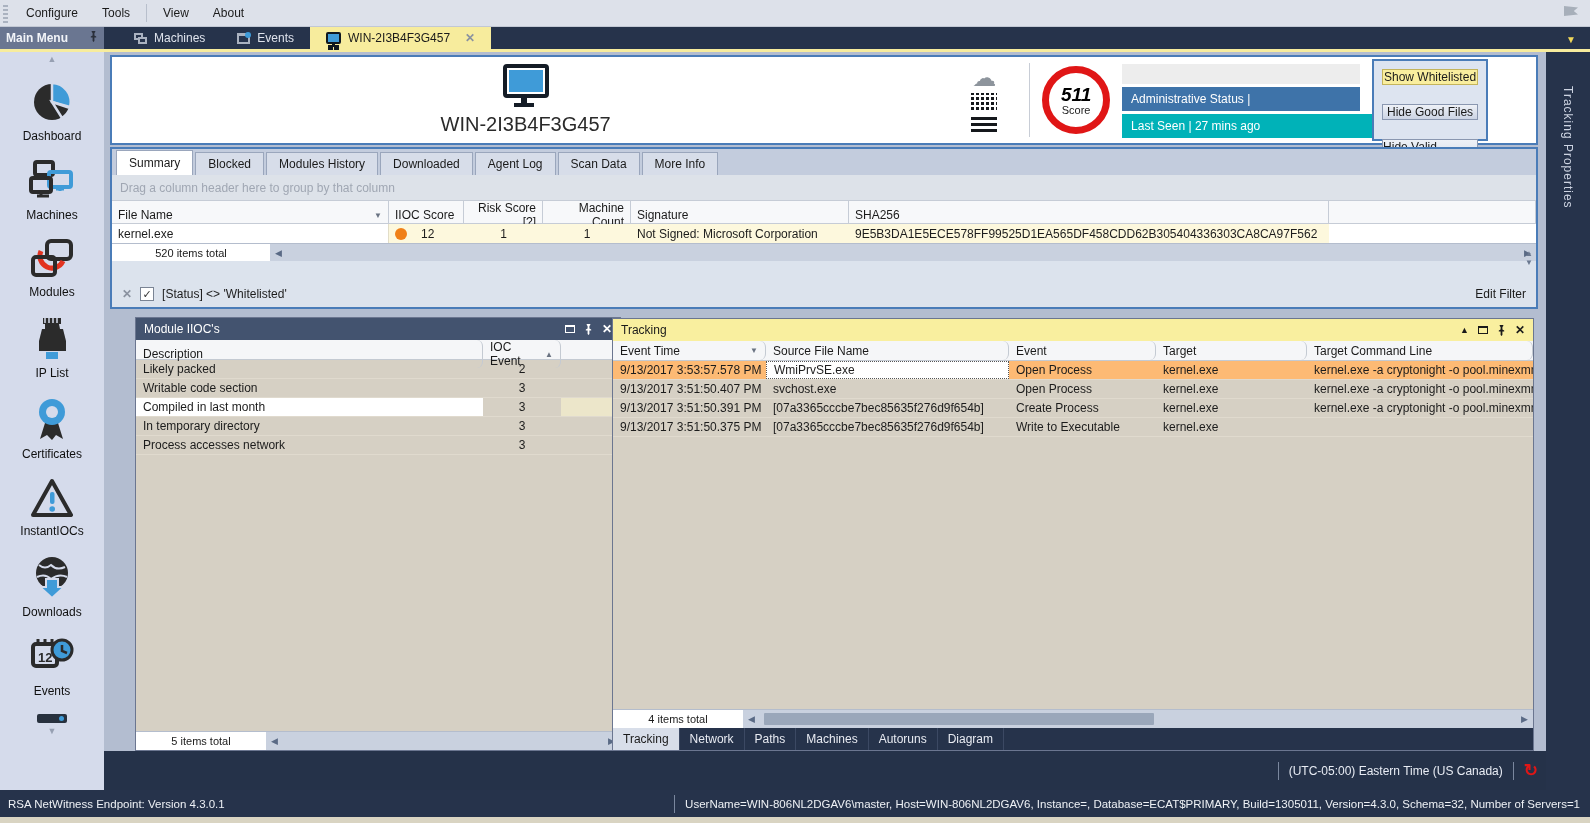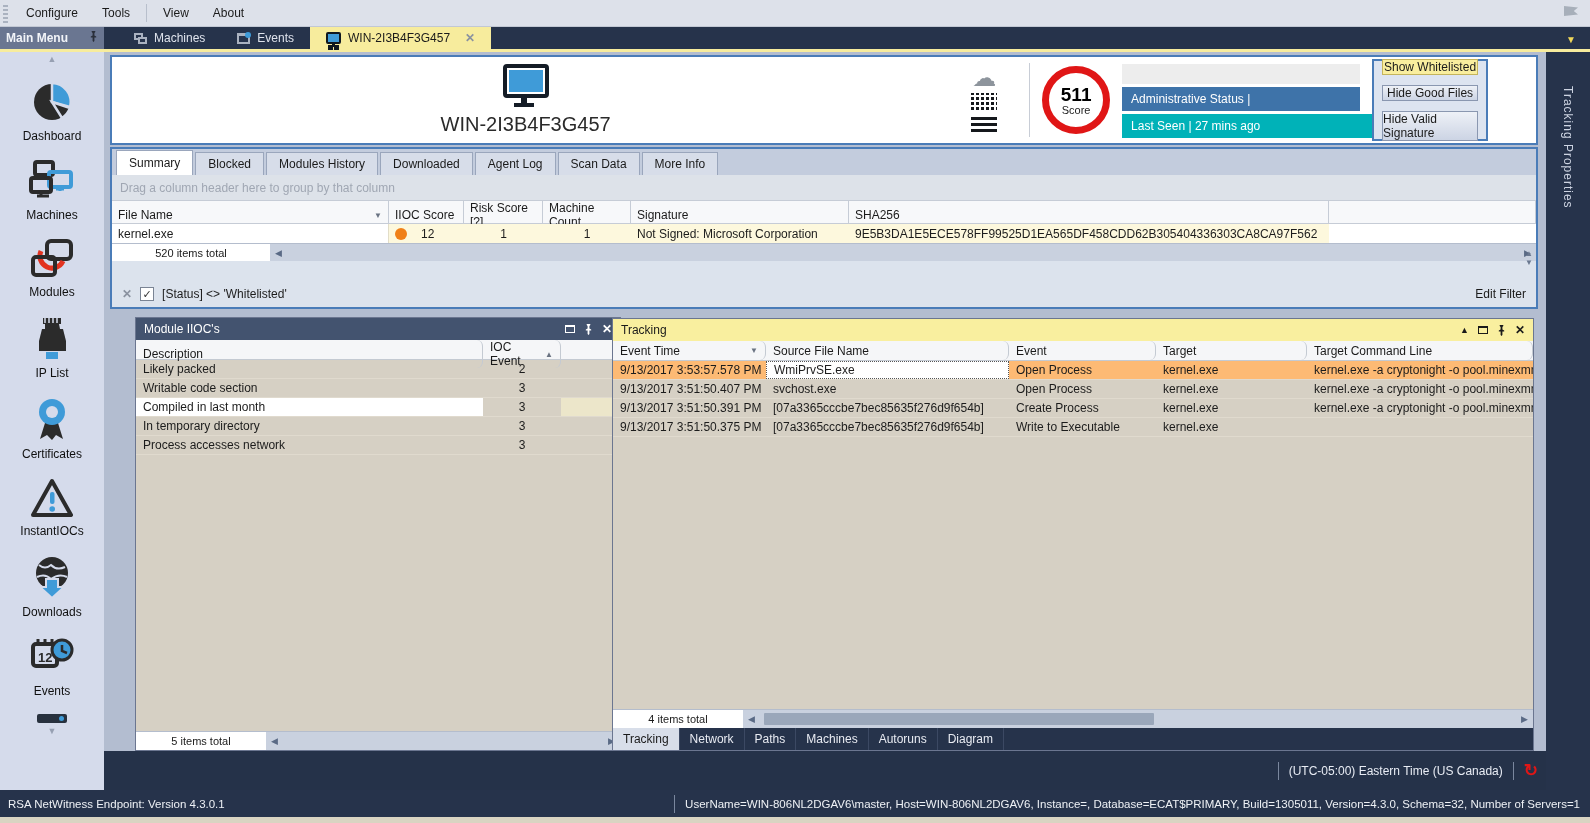--- a/index.html
+++ b/index.html
@@ -63,39 +63,39 @@
   .machine-name { font-size:20px; color:#2a2a2a; }
   .sum-icons { width:90px; display:flex; flex-direction:column; align-items:center; justify-content:center; gap:5px; }
   .cloud { color:#8d949c; font-size:24px; line-height:20px; }
   .bingrid { width:26px; height:17px; background:
       repeating-linear-gradient(0deg,#15181c 0 3px, #fff 3px 5px),
       repeating-linear-gradient(90deg,#15181c 0 3px, #fff 3px 5px); background-blend-mode:lighten; }
   .burger { width:26px; height:17px; background:repeating-linear-gradient(0deg,#15181c 0 3px,transparent 3px 6px); }
   .sum-div { width:1px; background:#c8cdd6; margin:6px 0; }
   .score-wrap { width:92px; display:flex; align-items:center; justify-content:center; }
   .score-circle { width:68px; height:68px; border:7px solid #e01616; border-radius:50%; background:#fff; display:flex; flex-direction:column; align-items:center; justify-content:center; }
-  .score-num { font-size:19px; font-weight:bold; color:#000; line-height:19px; }
+  .score-num { font-size:19px; font-weight:bold; color:#000; line-height:19px;font-style:italic; }
   .score-cap { font-size:11px; color:#222; }
   .bars { width:250px; padding-top:7px; }
   .bar-gray { height:20px; background:#ededed; margin-bottom:3px; width:238px; }
   .bar-blue { height:24px; background:#3e73a9; color:#fff; display:flex; align-items:center; padding-left:9px; margin-bottom:3px; width:238px; }
   .bar-teal { height:24px; background:#00b2b8; color:#fff; display:flex; align-items:center; padding-left:9px; width:276px; }
-  .btn-panel { margin-left:auto; margin-right:48px; margin-top:2px; margin-bottom:2px; width:116px; border:2px solid #4a7cb8; background:#dde4f0; padding:8px; display:flex; flex-direction:column; gap:10px;justify-content:center; }
+  .btn-panel { margin-left:auto; margin-right:48px; margin-top:2px; margin-bottom:2px; width:116px; border:2px solid #4a7cb8; background:#dde4f0; padding:8px; display:flex; flex-direction:column; gap:19px; }
   .btn { flex:1; background:linear-gradient(#eef1f7,#ccd4e4); border:1px solid #8a97b0; display:flex; align-items:center; justify-content:center; color:#1a1a1a; }
   .btn.sel { background:#f9ee9e; border-color:#c4b45c; }
 
   
   .gridpanel { position:absolute; left:6px; top:95px; width:1428px; height:162px; border:2px solid #4a7cb8; background:#dce3ed; display:flex; flex-direction:column; }
   .gtabs { height:26px; background:#c3ccdd; display:flex; align-items:flex-end; padding-left:4px; gap:2px; }
   .gtab { height:23px; padding:0 12px; display:flex; align-items:center; background:#d7dde9; border:1px solid #9aa6bc; border-bottom:none; color:#1a1a1a; }
   .gtab.active { background:#fff; height:25px; }
   .dragbar { height:26px; background:#dde2e9; color:#a0a7b3; display:flex; align-items:center; padding-left:8px; border-bottom:1px solid #c6ccd6; }
   .gcols { display:grid; grid-template-columns:277px 75px 79px 88px 218px 480px 1fr; }
   .ghead { height:23px; background:#f7f8fa; border-bottom:1px solid #c6ccd6; }
-  .ghead .cell { border-right:1px solid #c6ccd6; display:flex; align-items:center; padding:0 6px; color:#1a1a1a; }
+  .ghead .cell { border-right:1px solid #c6ccd6; display:flex; align-items:center; padding:0 6px; color:#1a1a1a;text-align:right; }
   .sortarrow { margin-left:auto; color:#6a7382; font-size:8px; }
   .grow { height:19px; background:#fdf8dd; }
   .grow .cell { display:flex; align-items:center; padding:0 6px; }
   .cell-file { background:#fff; border-right:1px solid #e2ddc8; }
   .ioc-dot { width:12px; height:12px; border-radius:50%; background:#f08018; margin-right:14px; }
   .num { justify-content:center; }
   .gitems { height:18px; display:flex; align-items:stretch; background:#c9d1df; border-top:1px solid #b4bdcd; }
   .items-box { width:158px; background:#fff; display:flex; align-items:center; justify-content:center; color:#1a1a1a; font-size:11px; }
   .harrow { color:#5a6a85; font-size:9px; display:flex; align-items:center; padding:0 5px; }
   .harrow.right { margin-left:auto; }

